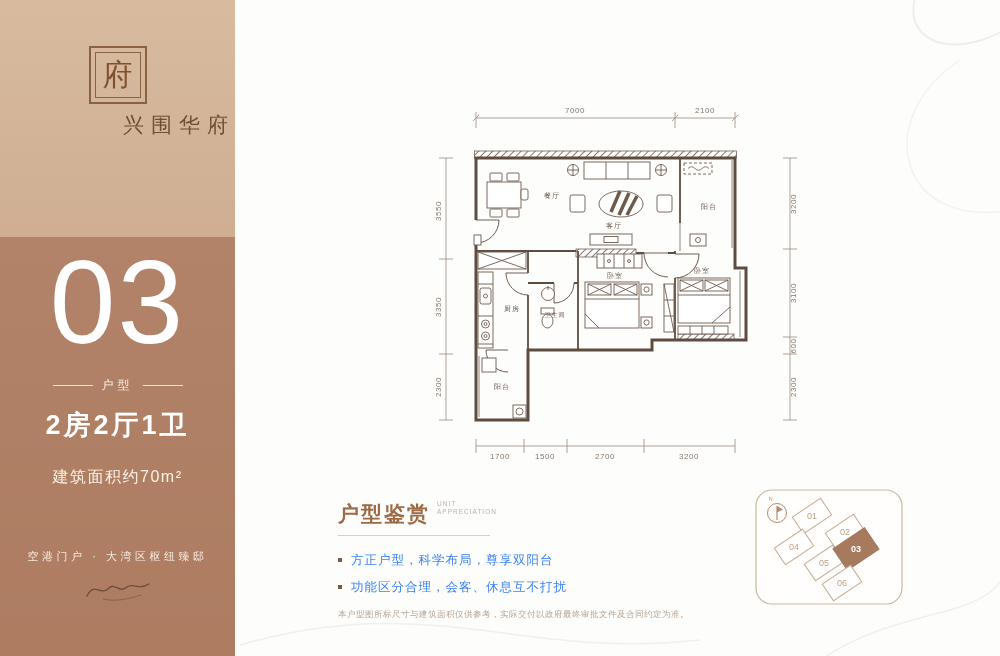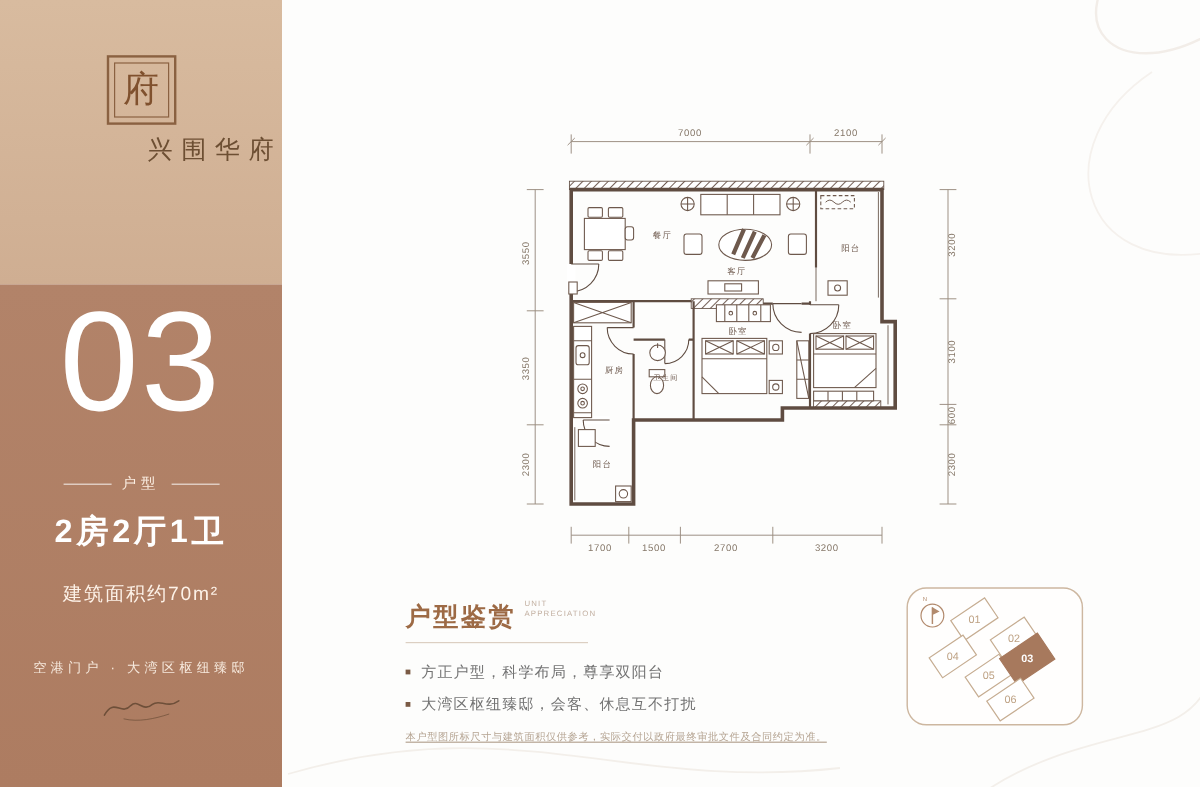--- a/index.html
+++ b/index.html
@@ -20,44 +20,44 @@
               align-items:center;justify-content:center;}
   .seal-char{font-family:"Liberation Serif",serif;font-size:30px;line-height:1;color:#80512e;}
   .brand-en{margin-top:13px;text-align:center;font-size:11px;letter-spacing:4.5px;
             color:#715539;text-indent:4.5px;}
   .brand-cn{margin-top:7px;text-align:right;font-size:21px;letter-spacing:7px;
             color:#6d4f33;text-indent:7px;font-family:"Liberation Serif",serif;}
   .sidebar-bottom{position:absolute;left:0;top:237px;width:235px;height:419px;
                   background:linear-gradient(180deg,#b28369 0%,#ad7c61 100%);}
   .unit-number{margin-top:6px;text-align:center;font-size:118px;line-height:1.0;
                color:#fff;letter-spacing:2px;}
-  .unit-type-row{margin-top:34px;display:flex;align-items:center;justify-content:center;
+  .unit-type-row{margin-top:16px;display:flex;align-items:center;justify-content:center;
                  color:#fbeee2;font-size:12px;letter-spacing:4px;}
   .unit-type-row .rule{width:40px;height:1px;background:rgba(255,255,255,.75);margin:0 9px;}
   .unit-layout{margin-top:13px;text-align:center;font-size:27px;letter-spacing:3px;
                color:#fff;font-weight:700;}
   .unit-area{margin-top:24px;text-align:center;font-size:16px;letter-spacing:1.5px;color:#fdf2e8;}
   .tagline{position:absolute;left:0;bottom:92px;width:100%;text-align:center;
            font-size:11px;letter-spacing:3.5px;color:#f6e9dd;}
   .signature{position:absolute;left:50%;transform:translateX(-50%);bottom:52px;}
 
   
   .appreciation{position:absolute;left:338px;top:500px;width:600px;z-index:2;}
   .app-title-row{display:flex;}
   .app-title{margin:0;font-size:21px;color:#9d6a45;letter-spacing:2px;font-weight:700;}
   .app-sub{display:flex;flex-direction:column;margin-left:7px;padding-bottom:2px;
            font-size:6.5px;letter-spacing:1px;color:#c2afa0;line-height:1.3;}
   .app-underline{width:152px;height:1px;background:#dccfc2;margin-top:7px;}
   .app-cols{display:flex;margin-top:11px;}
   .app-col{list-style:none;margin:0;padding:0;}
   .app-col.first{width:310px;}
-  .app-item{font-size:12.5px;color:#737373;letter-spacing:1px;line-height:27px;white-space:nowrap;}
+  .app-item{font-size:12.5px;color:#3b82f6;letter-spacing:1px;line-height:27px;white-space:nowrap;}
   .bullet-sq{display:inline-block;width:4px;height:4px;background:#7a5a45;
              margin-right:9px;vertical-align:2px;}
-  .disclaimer{margin:8px 0 0;font-size:8.5px;color:#b5a492;letter-spacing:.5px;text-decoration:underline;}
+  .disclaimer{margin:8px 0 0;font-size:8.5px;color:#b5a492;letter-spacing:.5px;}
 
   .floorplan{position:absolute;left:428px;top:88px;z-index:1;}
   .keyplan{position:absolute;left:750px;top:486px;z-index:1;}
 </style>
 </head>
 <body>
 <div class="stage">
 
   <svg class="bg-decor" width="1000" height="656">
     <path d="M1005,30 C930,70 880,20 940,-40" fill="none" stroke="#f2ede8" stroke-width="2"></path>
@@ -308,21 +308,21 @@
       <h2 class="app-title">户型鉴赏</h2>
       <div class="app-sub">
         <span>UNIT</span>
         <span>APPRECIATION</span>
       </div>
     </div>
     <div class="app-underline"></div>
     <div class="app-cols">
       <ul class="app-col first">
         <li class="app-item"><span class="bullet-sq"></span><span>方正户型，科学布局，尊享双阳台</span></li>
-        <li class="app-item"><span class="bullet-sq"></span><span>大湾区枢纽臻邸，会客、休息互不打扰</span></li>
+        <li class="app-item"><span class="bullet-sq"></span><span>功能区分合理，会客、休息互不打扰</span></li>
       </ul>
     </div>
     <p class="disclaimer">本户型图所标尺寸与建筑面积仅供参考，实际交付以政府最终审批文件及合同约定为准。</p>
   </section>
 
   <svg class="keyplan" width="160" height="126" viewBox="0 0 160 126">
     <rect x="6" y="4" width="146" height="114" rx="16" fill="#fffefd" stroke="#cdb7a0" stroke-width="1.2"></rect>
     <g>
       <text x="19" y="15" font-size="5" fill="#b28a6d">N</text>
       <circle cx="27" cy="27" r="9.5" fill="none" stroke="#b28a6d" stroke-width="1"></circle>

